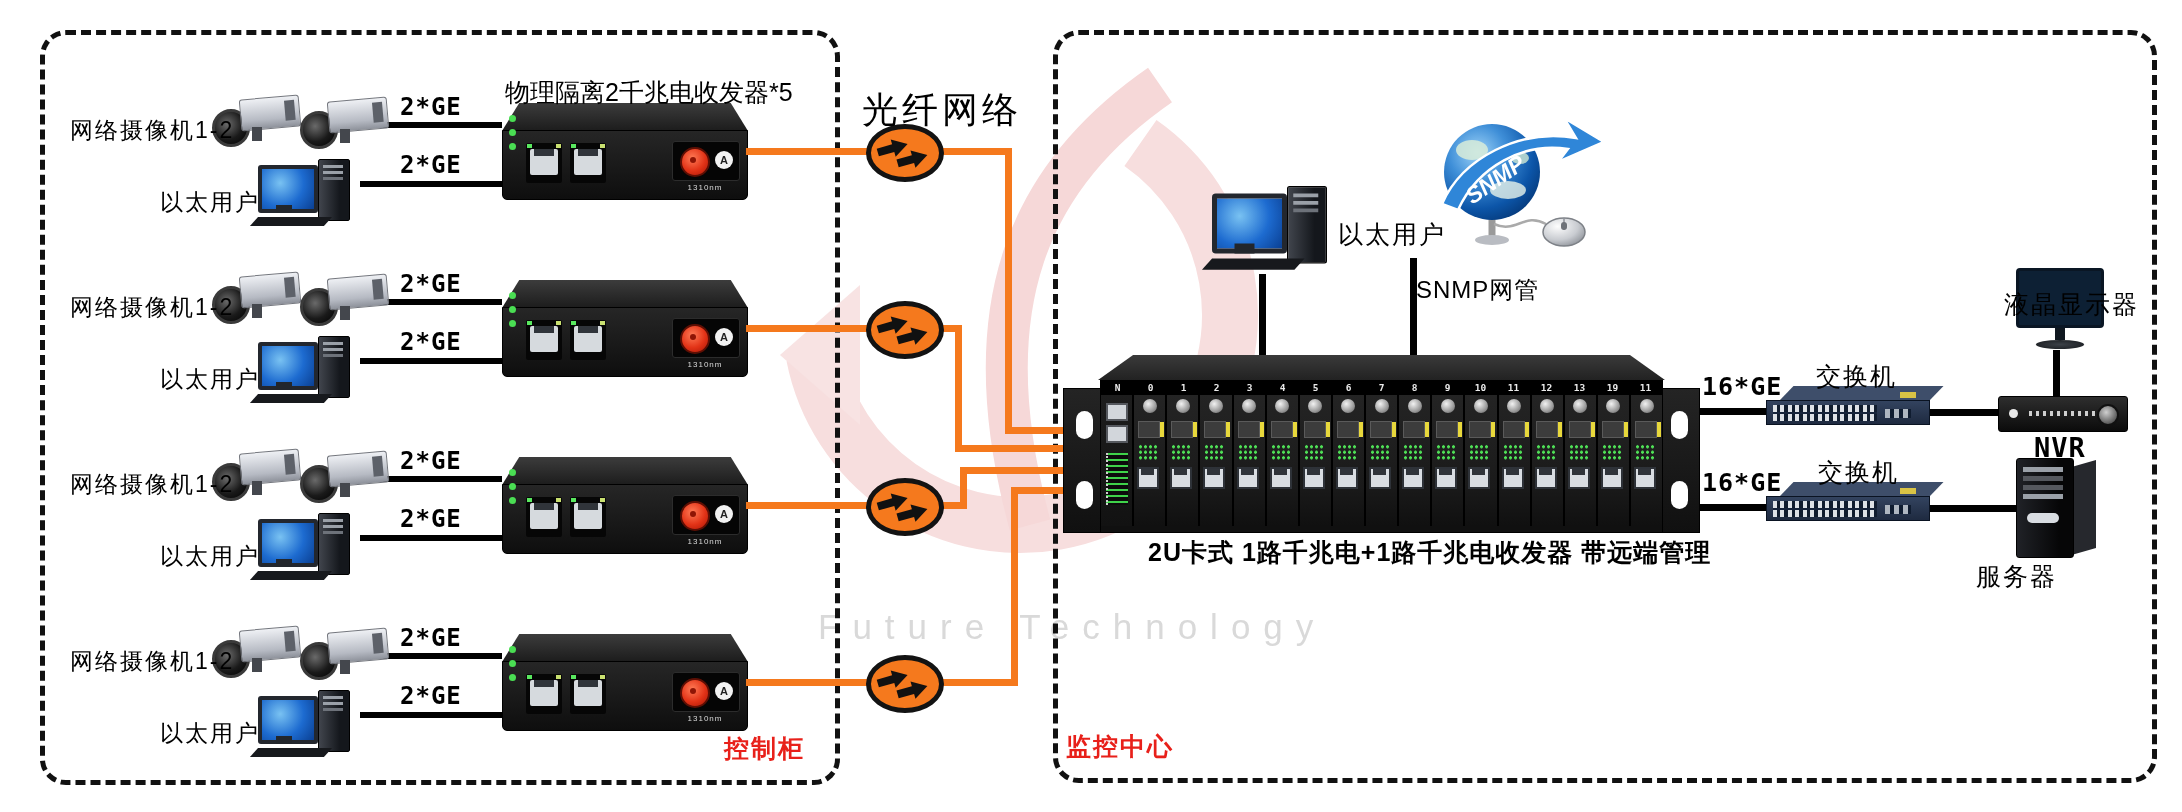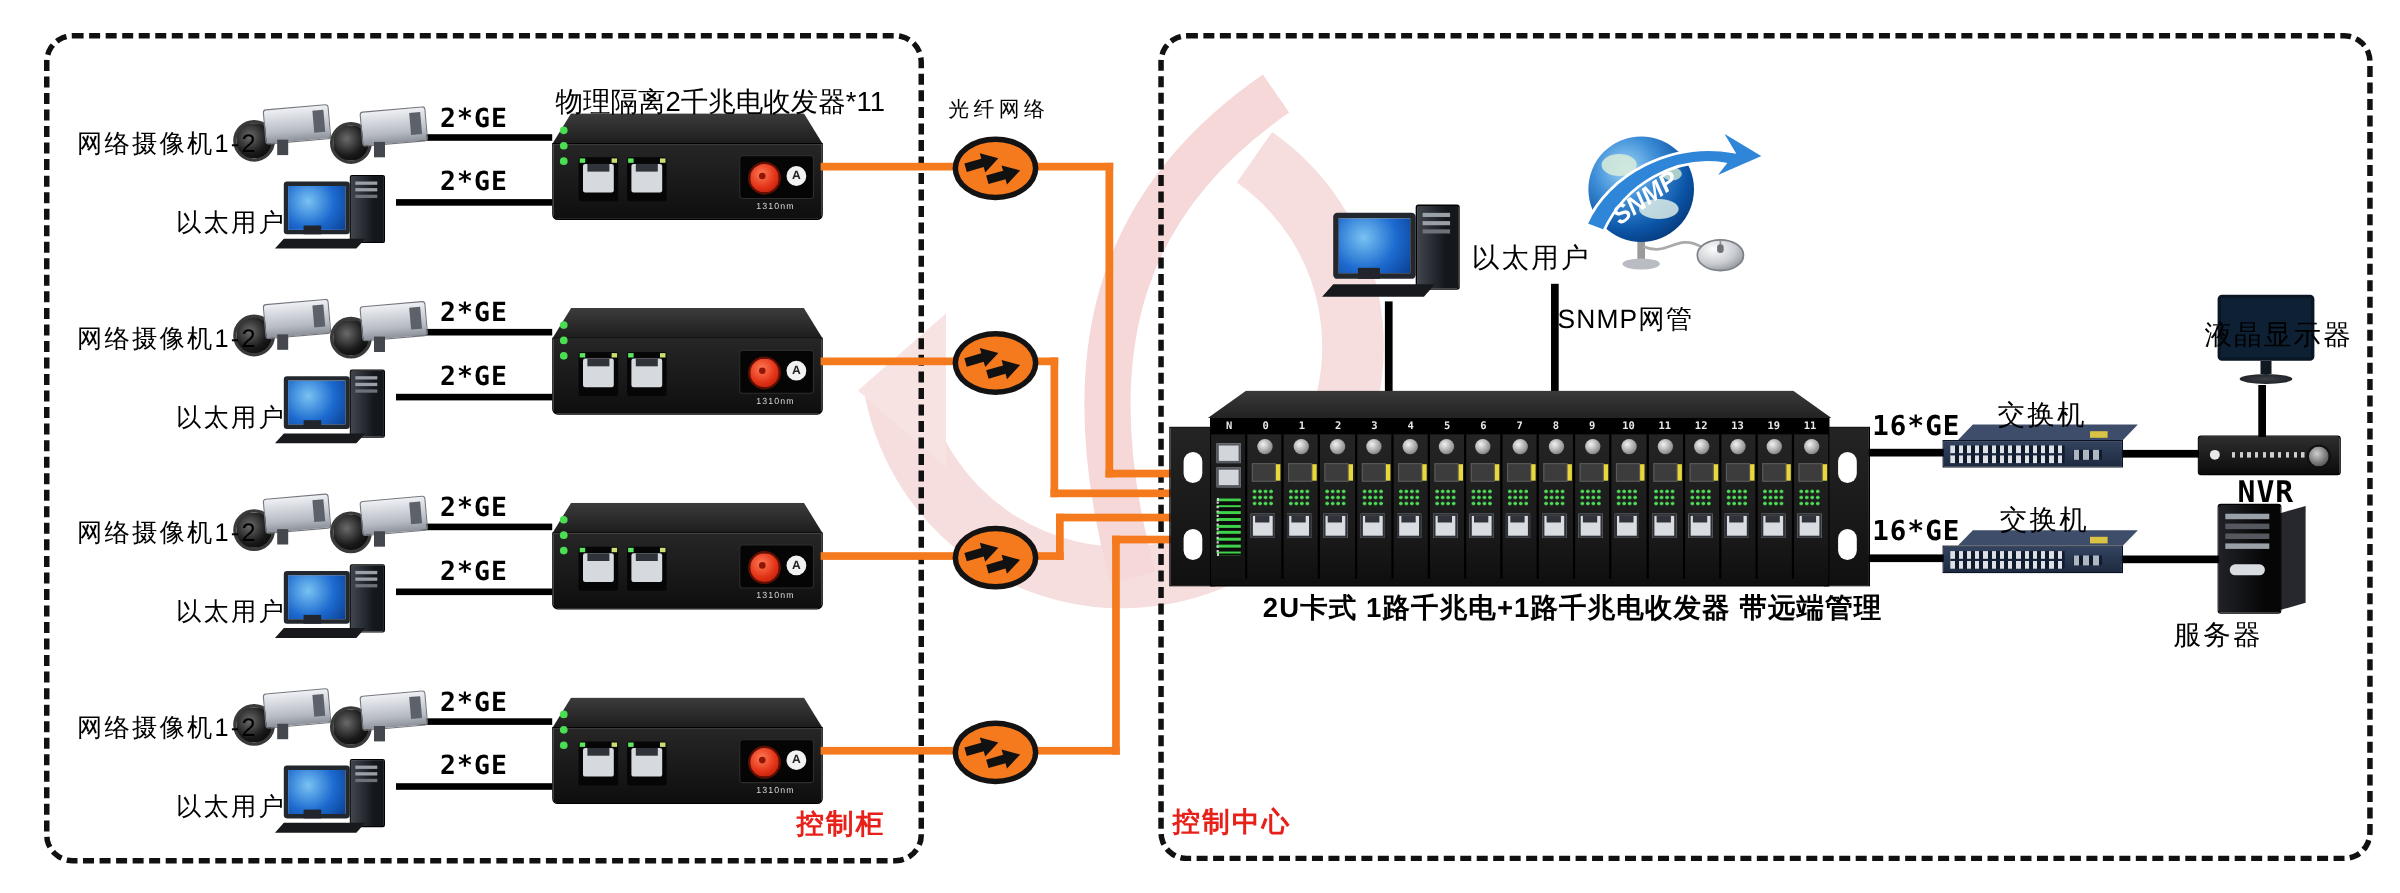--- a/index.html
+++ b/index.html
@@ -131,30 +131,31 @@
 <body>
 
 <div class="canvas">
 
   <div class="wm">
     <svg width="740" height="640" viewBox="0 0 740 640">
       <circle cx="420" cy="260" r="210" fill="none" stroke="#f7dede" stroke-width="56" stroke-dasharray="820 520" transform="rotate(-55 420 260)"></circle>
       <path d="M 560 30 C 430 120, 370 250, 430 470" fill="none" stroke="#f6d8d8" stroke-width="42"></path>
       <path d="M 180 300 L 260 230 L 260 370 Z" fill="#f8e3e3"></path>
     </svg>
+    <div class="wm-en">Future Technology</div>
   </div>
 
   <div class="zonebox" style="left:40px;top:30px;width:790px;height:745px;"></div>
   <div class="zonebox" style="left:1053px;top:30px;width:1094px;height:743px;"></div>
   <div class="zone-label" style="left:724px;top:732px;">控制柜</div>
-  <div class="zone-label" style="left:1066px;top:730px;">控制中心</div>
-
-  <div class="lbl" style="left:505px;top:76px;font-size:25px;letter-spacing:0;">物理隔离2千兆电收发器*11</div>
-
-  <div class="lbl" style="left:862px;top:86px;font-size:19px;letter-spacing:4px;">光纤网络</div>
+  <div class="zone-label" style="left:1066px;top:730px;">监控中心</div>
+
+  <div class="lbl" style="left:505px;top:76px;font-size:25px;letter-spacing:0;">物理隔离2千兆电收发器*5</div>
+
+  <div class="lbl" style="left:862px;top:86px;font-size:36px;letter-spacing:4px;">光纤网络</div>
 
   <div class="abs" style="left:0;top:95px;width:1060px;height:177px;z-index:2;">
     <div class="lbl" style="left:70px;top:20px;font-size:23px;">网络摄像机1-2</div>
     <div class="cam" style="left:212px;top:-2px;">
         <span class="lens"></span>
         <span class="body"></span>
         <span class="mount"></span>
       </div>
     <div class="cam" style="left:300px;top:0;">
         <span class="lens"></span>

